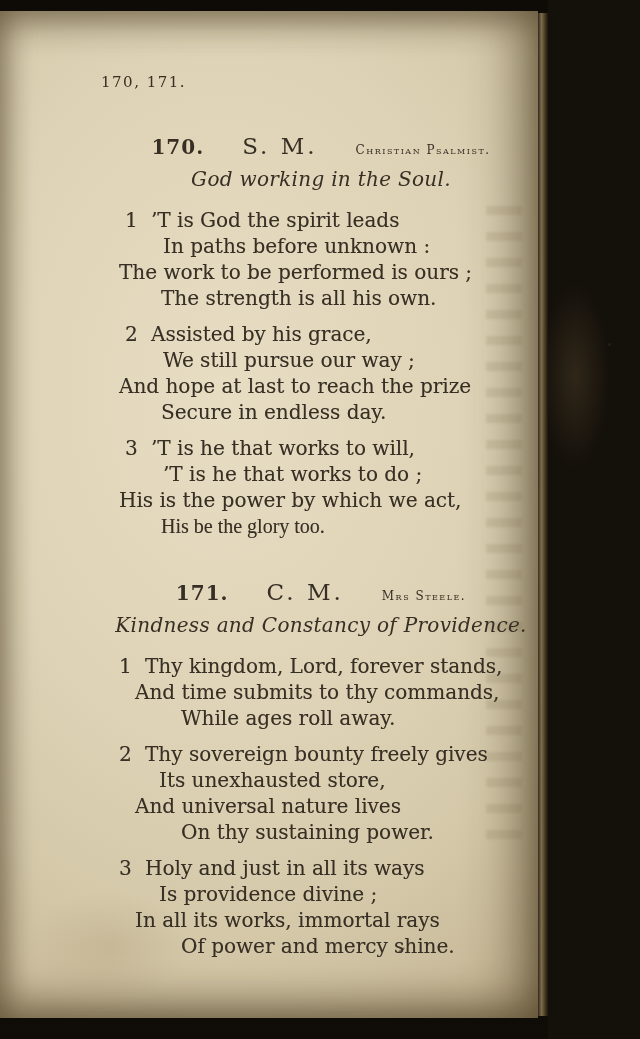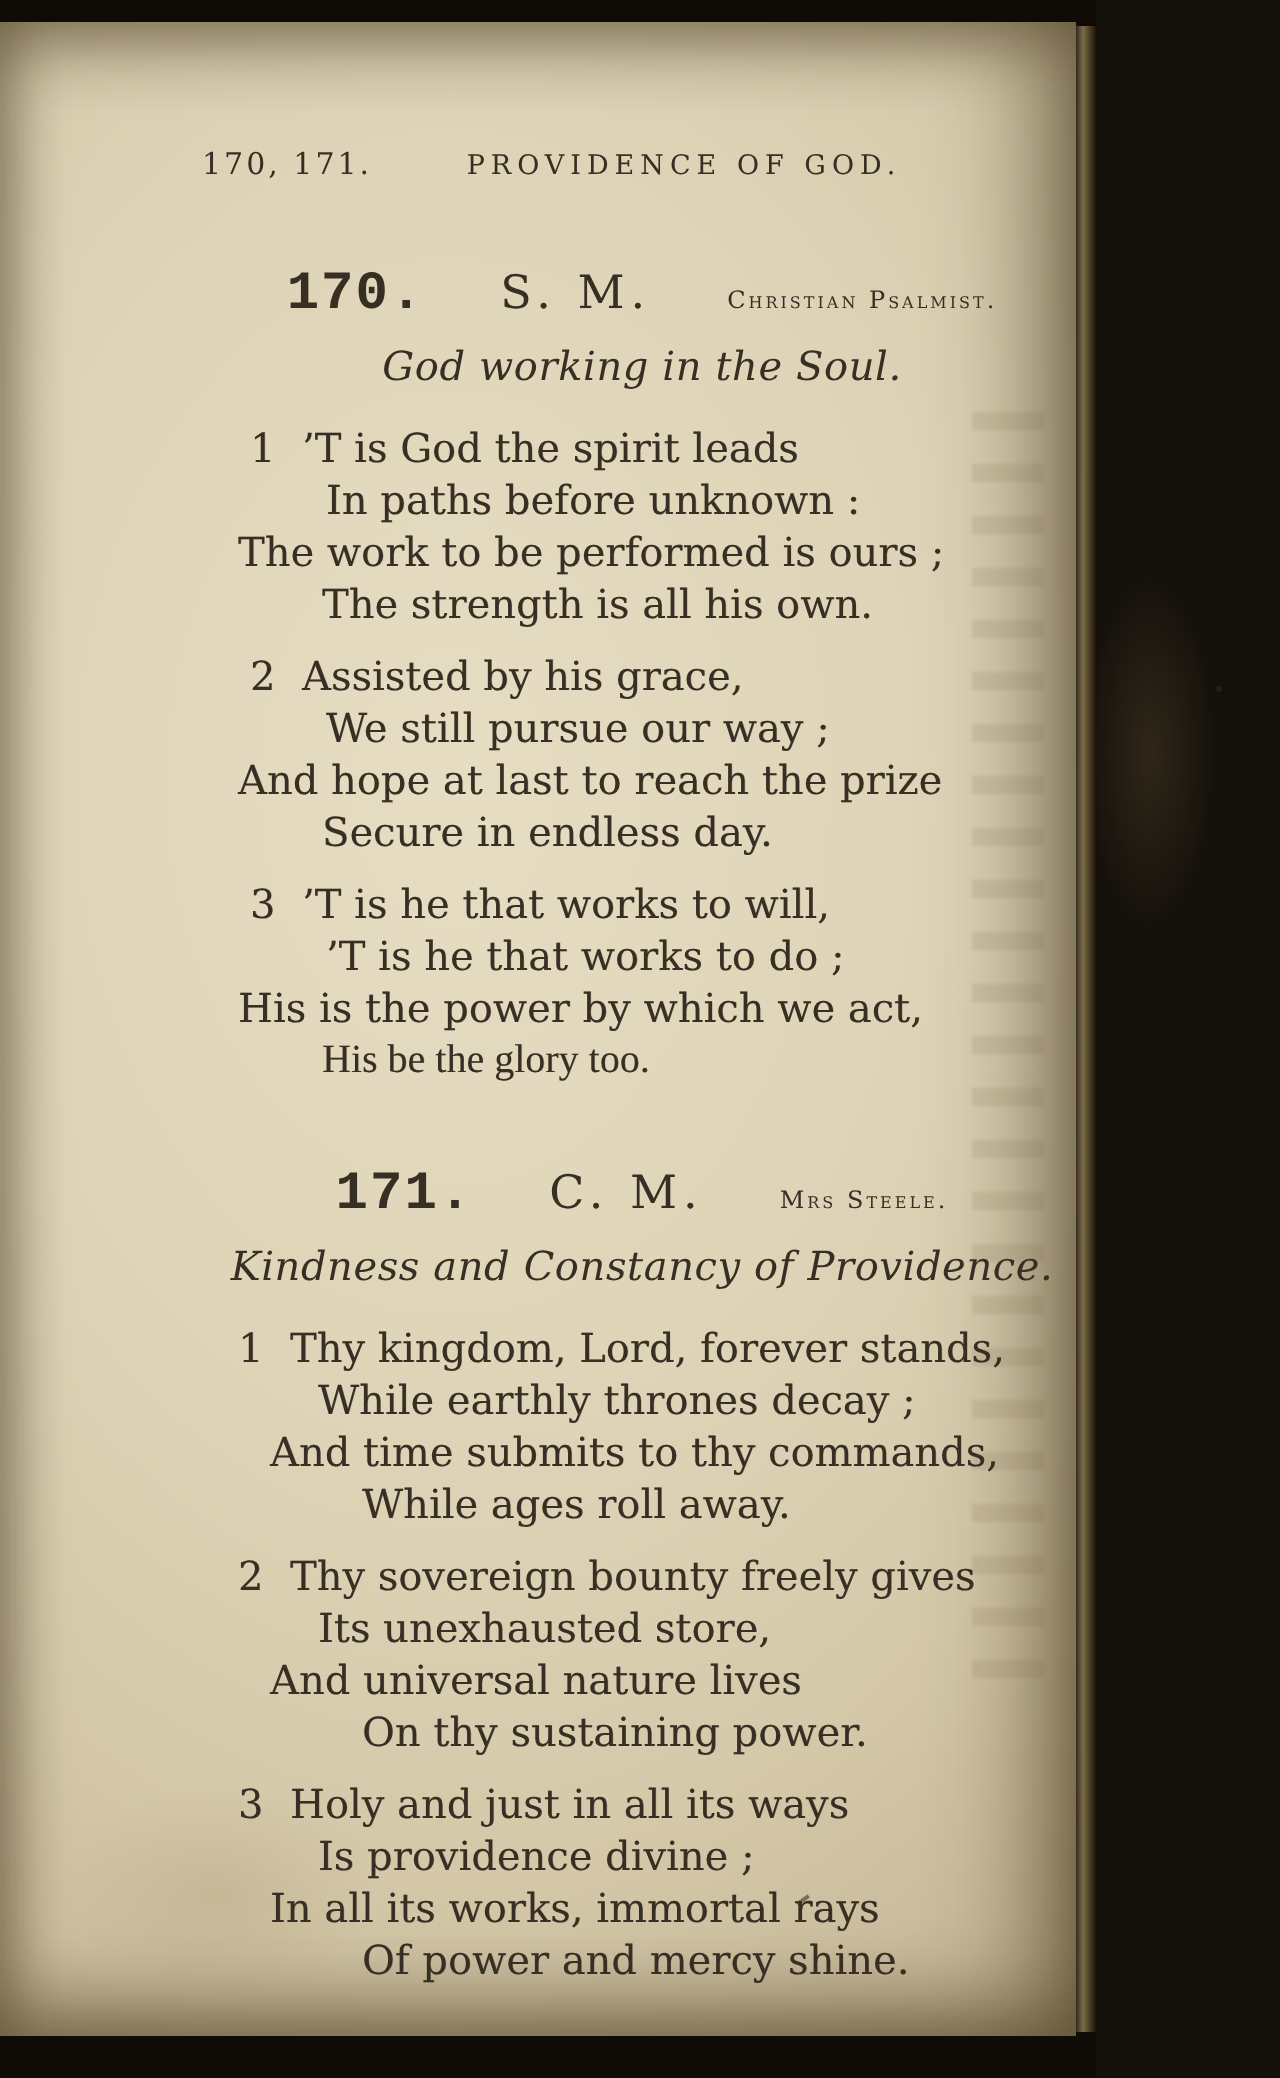--- a/index.html
+++ b/index.html
@@ -64,21 +64,21 @@
     position: absolute; left: 0; right: 0; top: 2px;
     padding-left: 42px; text-align: center;
     font-size: 13.5px; letter-spacing: 3px;
   }
 
   .hymn { margin-bottom: 18px; }
   .hymn-head {
     display: flex; justify-content: center; align-items: baseline;
     gap: 38px; margin-top: 40px;
   }
-  .hnum  { font-size: 27px; font-weight: 700; letter-spacing: 1px; font-family: Liberation Mono, monospace; }
+  .hnum  { font-size: 20px; font-weight: 700; letter-spacing: 1px; }
   .hmeter{ font-size: 23px; letter-spacing: 3px; }
   .hattr { font-size: 12px; font-variant: small-caps; letter-spacing: 1.5px; }
   .htitle{
     margin-top: 8px; margin-bottom: 16px;
     text-align: center; font-style: italic; font-size: 20px;
     letter-spacing: 0.3px;
   }
   .verse {
     position: relative; margin-bottom: 10px;
     font-size: 20px; line-height: 26px;
@@ -93,21 +93,20 @@
   <div class="paper">
     <div class="stain stain-1"></div>
     <div class="stain stain-2"></div>
     <div class="ghost-text"></div>
     <div class="speck speck-1"></div>
     <div class="speck speck-2"></div>
 
     <div class="content">
       <div class="runhead">
         <span class="rh-left">170, 171.</span>
-        <span class="rh-center">PROVIDENCE OF GOD.</span>
       </div>
       <div id="hymns">
           <section class="hymn">
             <div class="hymn-head">
               <span class="hnum">170.</span>
               <span class="hmeter">S. M.</span>
               <span class="hattr">Christian Psalmist.</span>
             </div>
             <div class="htitle">God working in the Soul.</div>
             <div class="verse">
@@ -135,21 +134,20 @@
           <section class="hymn">
             <div class="hymn-head">
               <span class="hnum">171.</span>
               <span class="hmeter">C. M.</span>
               <span class="hattr">Mrs Steele.</span>
             </div>
             <div class="htitle">Kindness and Constancy of Providence.</div>
             <div class="verse">
               <span class="vnum" style="left: 24px;">1</span>
               <div class="vline" style="margin-left: 50px;">Thy kingdom, Lord, forever stands,</div>
-              <div class="vline" style="margin-left: 64px;">While earthly thrones decay ;</div>
               <div class="vline" style="margin-left: 40px;">And time submits to thy commands,</div>
               <div class="vline" style="margin-left: 86px;">While ages roll away.</div>
             </div>
             <div class="verse">
               <span class="vnum" style="left: 24px;">2</span>
               <div class="vline" style="margin-left: 50px;">Thy sovereign bounty freely gives</div>
               <div class="vline" style="margin-left: 64px;">Its unexhausted store,</div>
               <div class="vline" style="margin-left: 40px;">And universal nature lives</div>
               <div class="vline" style="margin-left: 86px;">On thy sustaining power.</div>
             </div>

